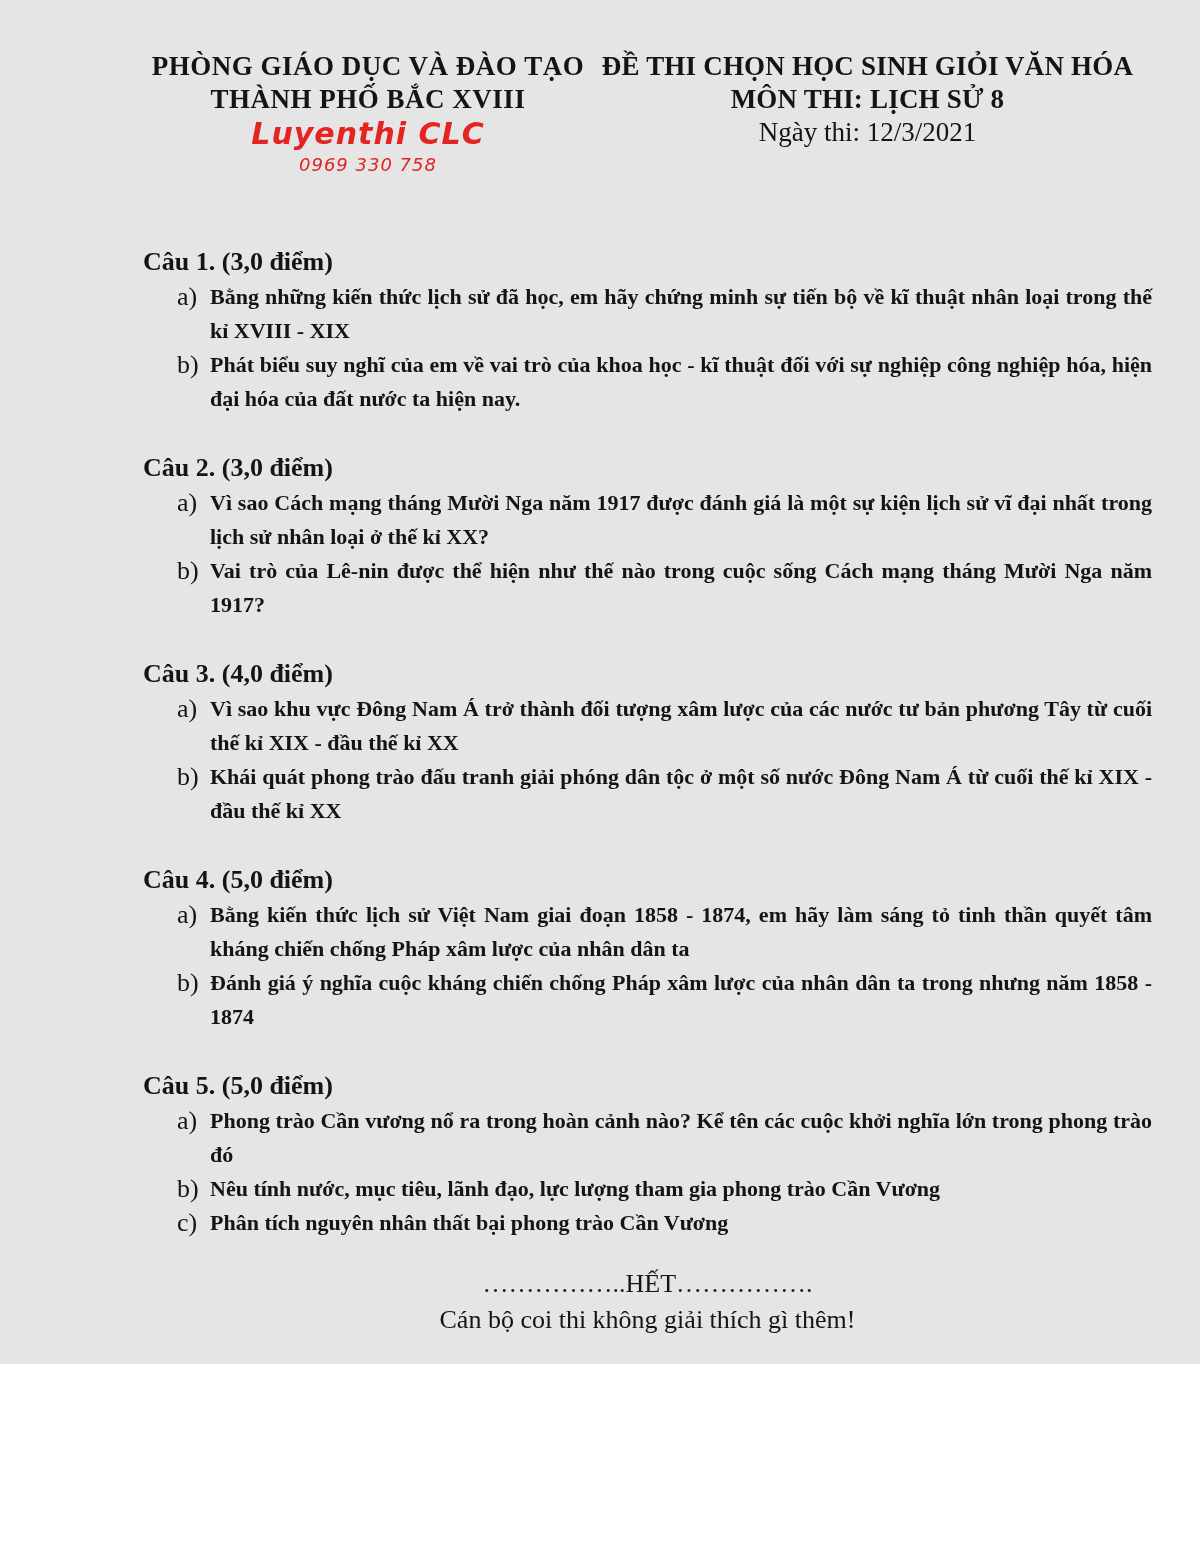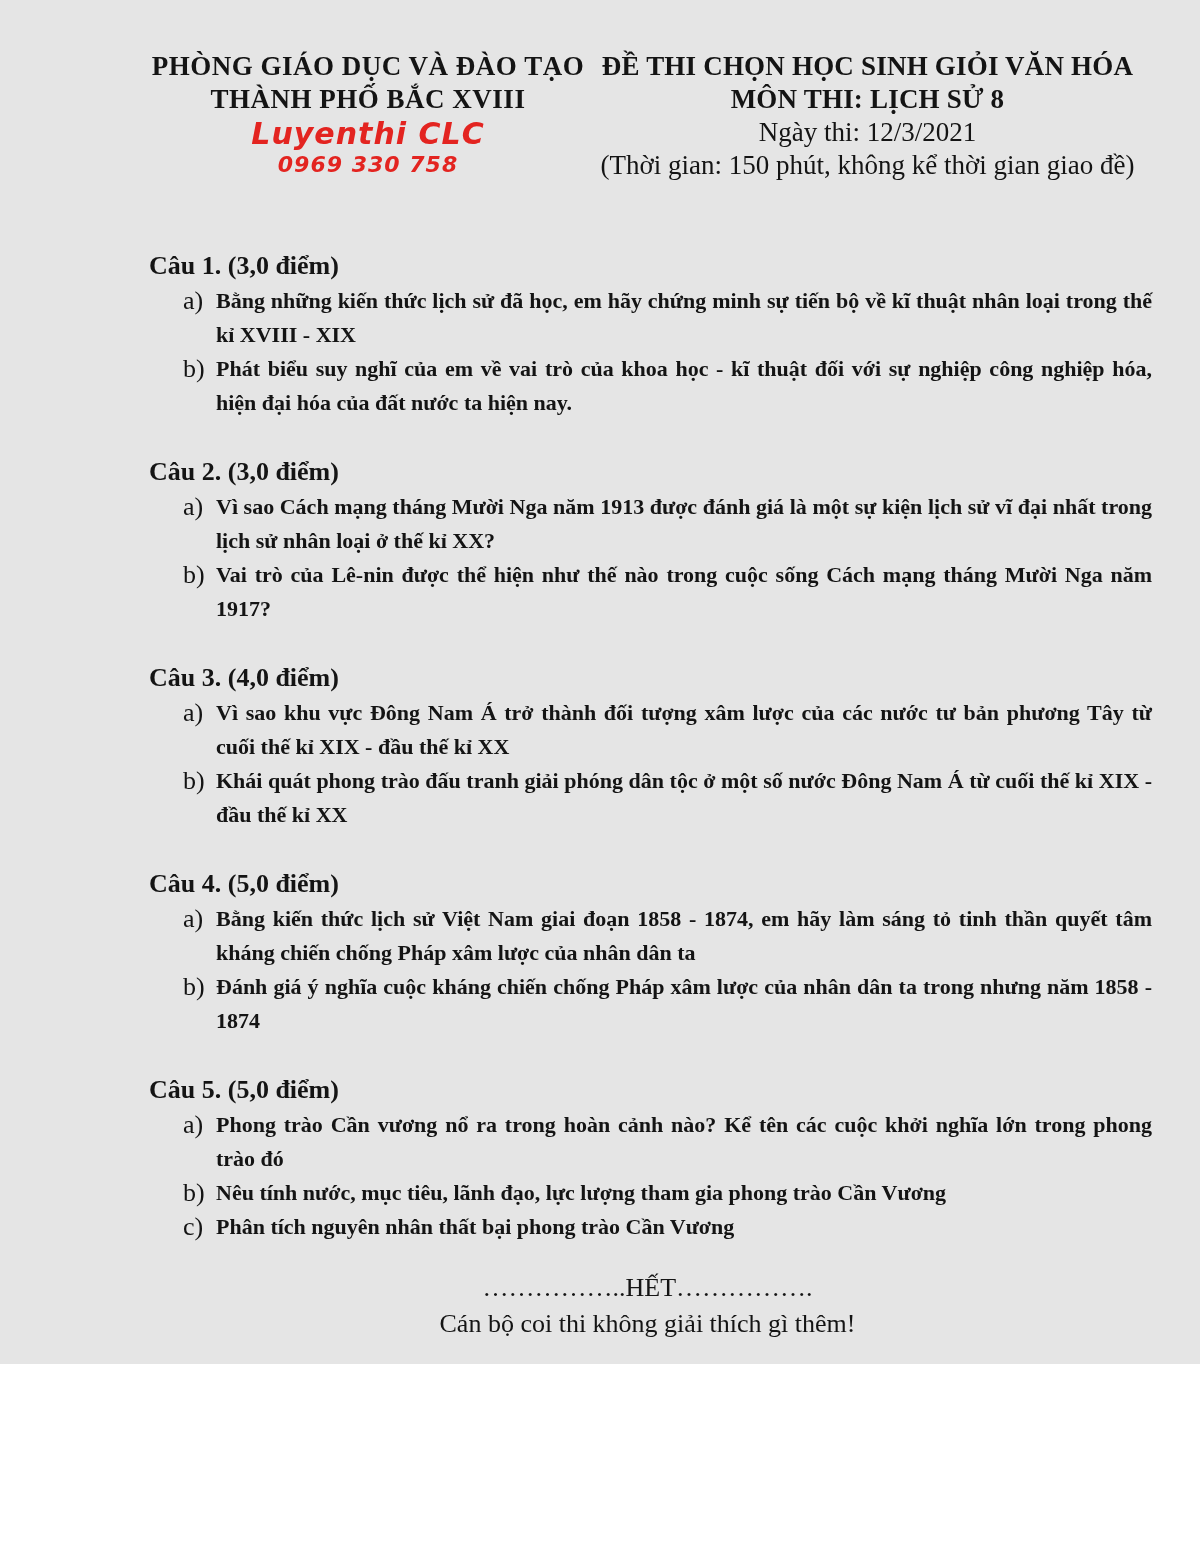--- a/index.html
+++ b/index.html
@@ -40,22 +40,22 @@
     font-family: "DejaVu Sans", sans-serif;
     font-style: italic;
     font-weight: bold;
     font-size: 30px;
     line-height: 36px;
     letter-spacing: 1px;
   }
   .logo-phone {
     font-family: "DejaVu Sans", sans-serif;
     font-style: italic;
-    font-weight: bold;
-    font-size: 22px;
+    font-weight: normal;
+    font-size: 18px;
     line-height: 26px;
     letter-spacing: 1px;
   }
   .header-right {
     flex: 1 1 auto;
     text-align: center;
     margin-right: 18px;
   }
   .exam-bold {
     font-weight: bold;
@@ -67,21 +67,20 @@
   }
   .exam-reg {
     font-size: 27px;
     line-height: 33px;
     white-space: nowrap;
   }
   
   .questions {
     padding: 0 48px 0 143px;
     margin-top: 66px;
-    margin-left: 6px;
   }
   .question + .question {
     margin-top: 34px;
   }
   .q-title {
     font-weight: bold;
     font-size: 26px;
     line-height: 36px;
   }
   .q-item {
@@ -123,21 +122,20 @@
     <div class="header-left">
       <div class="org-line">PHÒNG GIÁO DỤC VÀ ĐÀO TẠO</div>
       <div class="org-line">THÀNH PHỐ BẮC XVIII</div>
       <div class="logo-name" style="color: rgb(227, 36, 32);">Luyenthi CLC</div>
       <div class="logo-phone" style="color: rgb(227, 36, 32);">0969 330 758</div>
     </div>
     <div class="header-right">
       <div class="exam-bold">ĐỀ THI CHỌN HỌC SINH GIỎI VĂN HÓA</div>
       <div class="exam-bold">MÔN THI: LỊCH SỬ 8</div>
       <div class="exam-reg">Ngày thi: 12/3/2021</div>
-      <div class="exam-reg">(Thời gian: 150 phút, không kể thời gian giao đề)</div>
     </div>
   </header>
 
   <main class="questions" id="questions">
       <section class="question">
         <div class="q-title">Câu 1. (3,0 điểm)</div>
         <div class="q-item">
           <span class="q-item-indent"></span>
           <span class="q-label">a)</span>
           <span class="q-text">Bằng những kiến thức lịch sử đã học, em hãy chứng minh sự tiến bộ về kĩ thuật nhân loại trong thế kỉ XVIII - XIX</span>
@@ -146,21 +144,21 @@
           <span class="q-item-indent"></span>
           <span class="q-label">b)</span>
           <span class="q-text">Phát biểu suy nghĩ của em về vai trò của khoa học - kĩ thuật đối với sự nghiệp công nghiệp hóa, hiện đại hóa của đất nước ta hiện nay.</span>
         </div>
       </section>
       <section class="question">
         <div class="q-title">Câu 2. (3,0 điểm)</div>
         <div class="q-item">
           <span class="q-item-indent"></span>
           <span class="q-label">a)</span>
-          <span class="q-text">Vì sao Cách mạng tháng Mười Nga năm 1913 được đánh giá là một sự kiện lịch sử vĩ đại nhất trong lịch sử nhân loại ở thế kỉ XX?</span>
+          <span class="q-text">Vì sao Cách mạng tháng Mười Nga năm 1917 được đánh giá là một sự kiện lịch sử vĩ đại nhất trong lịch sử nhân loại ở thế kỉ XX?</span>
         </div>
         <div class="q-item">
           <span class="q-item-indent"></span>
           <span class="q-label">b)</span>
           <span class="q-text">Vai trò của Lê-nin được thể hiện như thế nào trong cuộc sống Cách mạng tháng Mười Nga năm 1917?</span>
         </div>
       </section>
       <section class="question">
         <div class="q-title">Câu 3. (4,0 điểm)</div>
         <div class="q-item">

